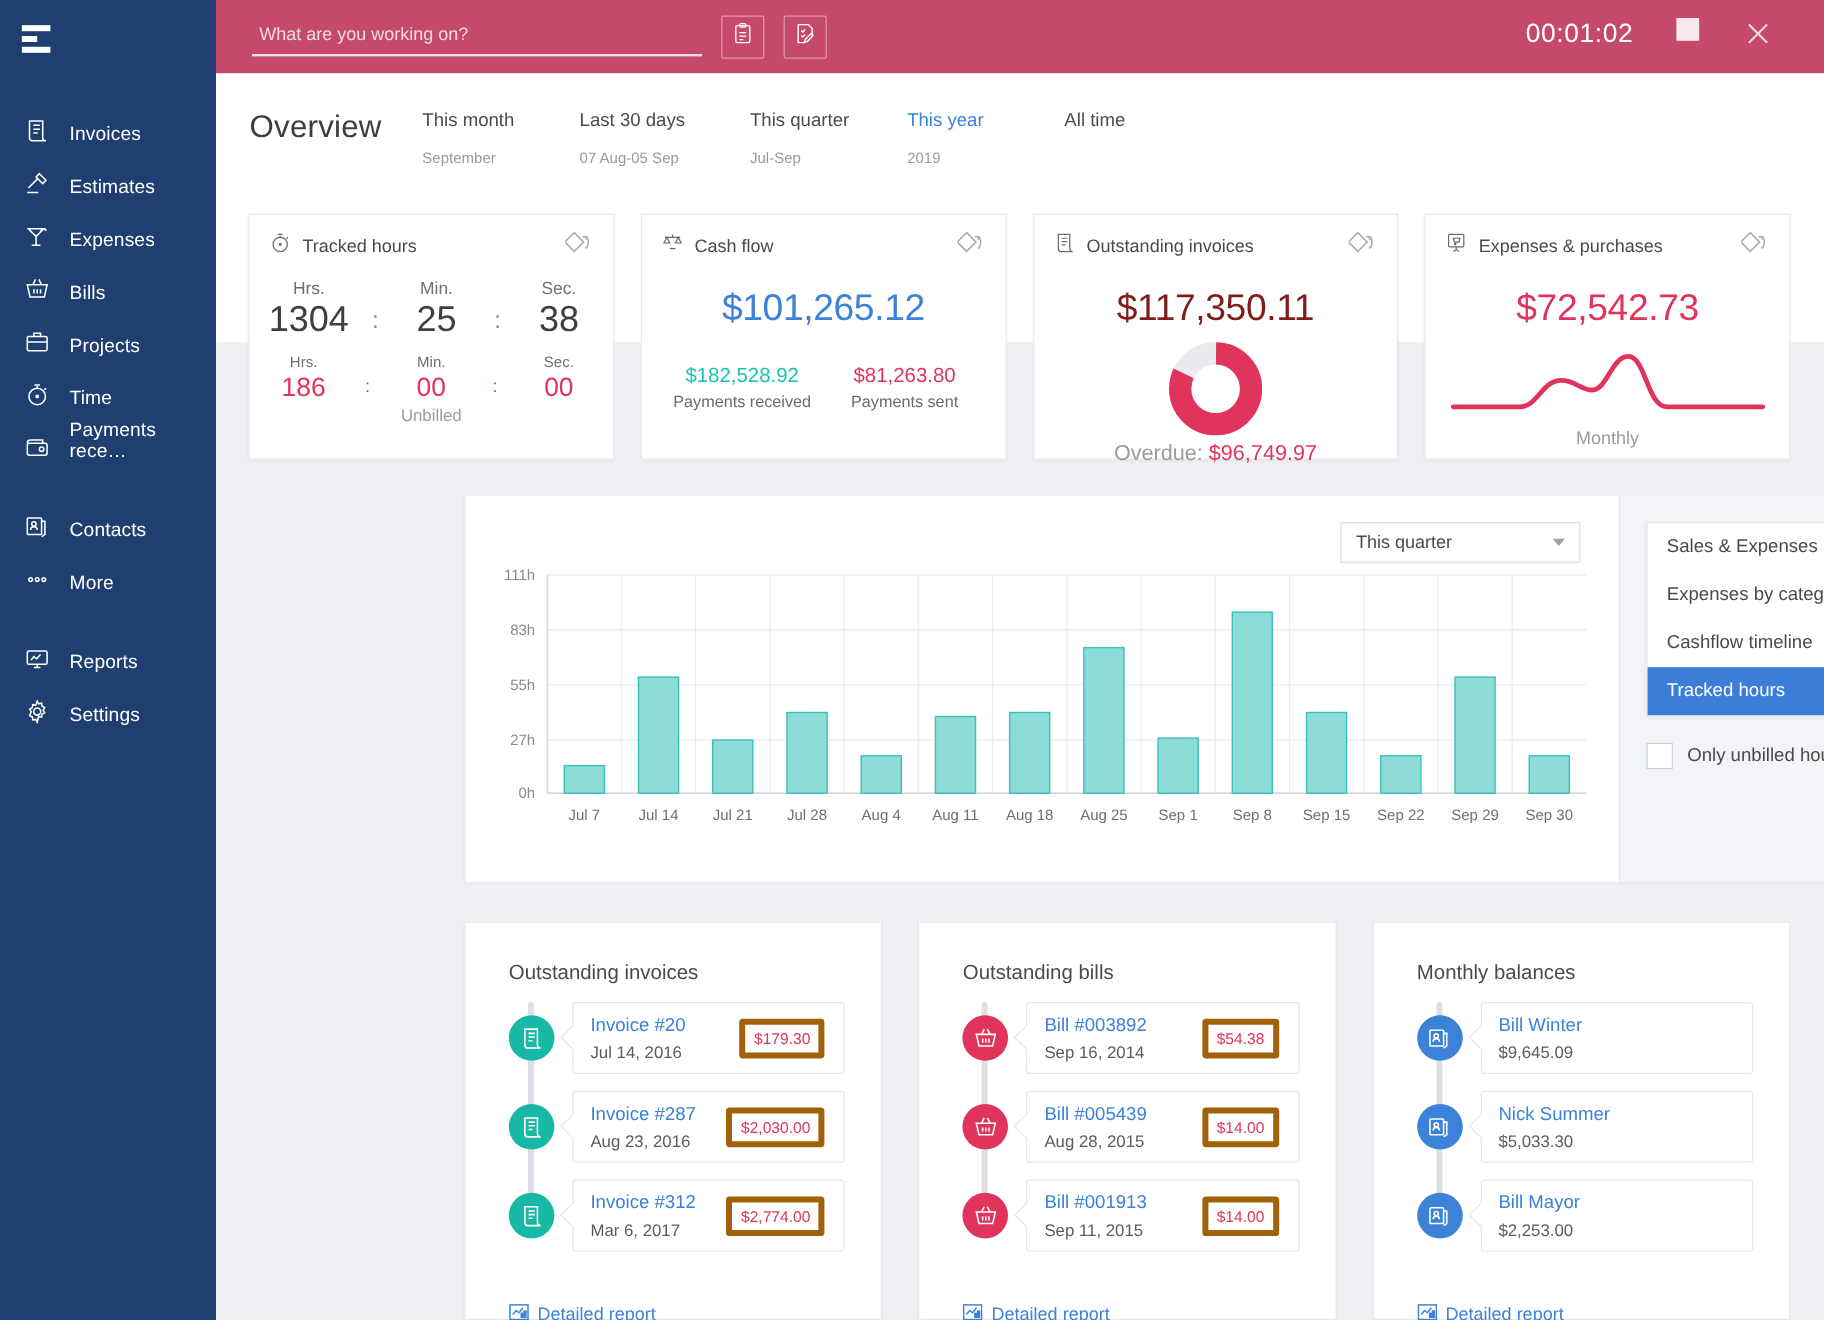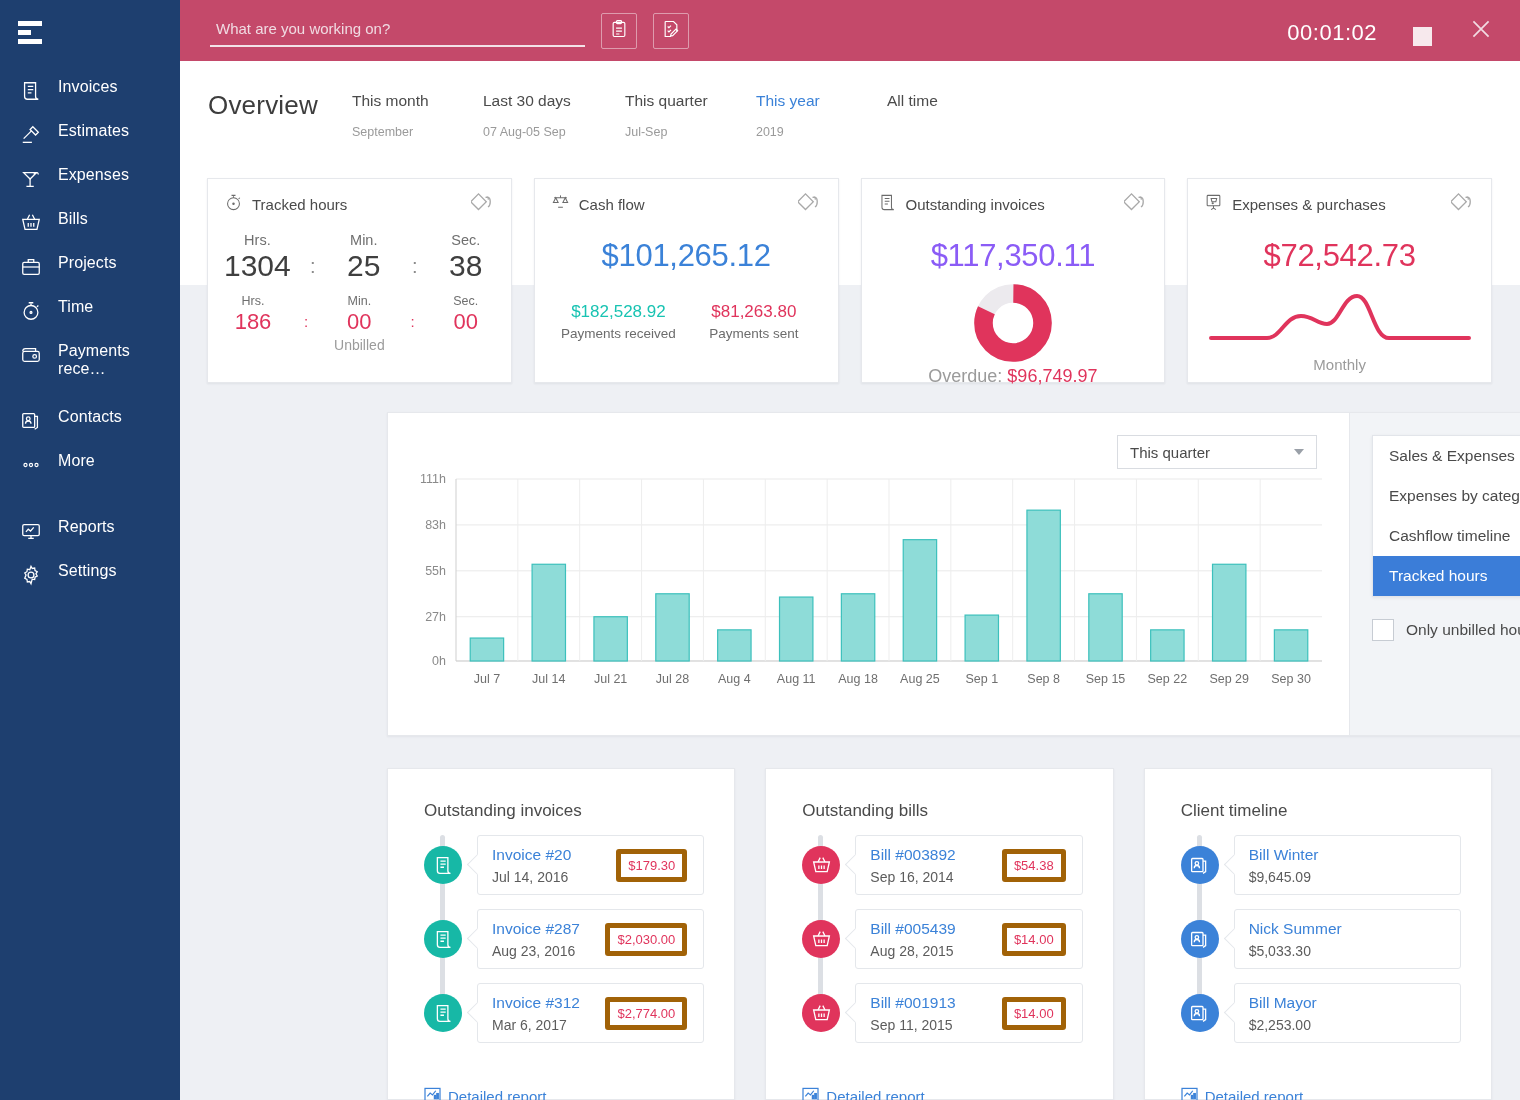--- a/index.html
+++ b/index.html
@@ -13,21 +13,21 @@
 
   
   .sidebar {
     width: 180px; height: 1100px; background: #1e3f6f;
     flex: 0 0 180px; position: relative; z-index: 30;
   }
   .logo { padding: 20px 0 0 18px; height: 64px; }
   .logo svg { display: block; }
   .nav { margin-top: 14px; }
   .nav-item {
-    display: flex; align-items: flex-start; gap: 14px;
+    display: flex; align-items: flex-end; gap: 14px;
     height: 44px; padding-left: 18px; color: #ffffff;
     font-size: 16px; cursor: pointer; letter-spacing: .1px;
   }
   .nav-item .ic { width: 26px; height: 26px; display: flex; align-items: center; justify-content: center; flex: 0 0 26px; }
   .nav-item .ic svg { display: block; }
   .nav-gap { height: 22px; }
 
   
   .main { flex: 1; position: relative; height: 1100px; background: #eef0f4; }
   .main-white {
@@ -46,21 +46,21 @@
     border-bottom: 2px solid #f3e3e8; color: #ffffff;
     font-size: 15px; font-family: inherit; padding: 6px 4px 8px 6px; outline: none;
   }
   .search-input::placeholder { color: #f0dbe2; }
   .tb-btn {
     width: 36px; height: 36px; border: 1px solid rgba(255,255,255,.45);
     border-radius: 2px; margin-left: 16px; display: flex; align-items: center;
     justify-content: center; cursor: pointer;
   }
   .tb-btn:first-of-type { margin-left: 34px; }
-  .tb-right { margin-left: auto; display: flex; align-items: flex-end; padding-right: 26px; gap: 36px; }
+  .tb-right { margin-left: auto; display: flex; align-items: flex-start; padding-right: 42px; gap: 36px; }
   .timer { color: #ffffff; font-size: 22px; letter-spacing: .5px; font-family: "Liberation Sans", sans-serif; }
   .stop-btn { width: 19px; height: 19px; background: #f7e9ed; cursor: pointer; }
   .close-btn { cursor: pointer; }
 
   
   .page-head {
     position: absolute; left: 0; top: 63px; right: 0; height: 96px;
     display: flex; align-items: flex-start; padding: 28px 0 0 28px; z-index: 10;
   }
   .page-title { font-size: 26px; color: #3d3d3d; font-weight: normal; letter-spacing: .2px; margin-right: 34px; line-height: 1.1; }
@@ -93,21 +93,21 @@
   .th-sep { font-size: 20px; color: #8b8b8b; padding: 0 10px 4px 10px; }
   .th-row.small { margin-top: 12px; }
   .th-row.small .th-unit { font-size: 12.5px; }
   .th-row.small .th-val { font-size: 22px; color: #e0345c; }
   .th-row.small .th-sep { font-size: 15px; color: #e0345c; padding: 0 6px 3px 6px; }
   .unbilled { text-align: center; font-size: 14px; color: #9b9b9b; margin-top: 4px; }
 
   
   .big-num { text-align: center; font-size: 31px; margin-top: 22px; letter-spacing: -.3px; }
   .blue { color: #3b82d8; }
-  .dark { color: #8b5cf6; }
+  .dark { color: #7f1d1d; }
   .pink { color: #e0345c; }
   .cf-split { display: flex; margin-top: 28px; }
   .cf-half { flex: 1; text-align: center; }
   .cf-amt { font-size: 17px; }
   .cf-amt.teal { color: #18c3b2; }
   .cf-amt.rose { color: #e0345c; }
   .cf-lbl { font-size: 13.5px; color: #6c6c6c; margin-top: 4px; }
 
   
   .donut-wrap { display: flex; justify-content: center; margin-top: 10px; }
@@ -735,21 +735,21 @@
                 <path d="M3.5 10l3-3.5 2.5 2 3.5-4.5"></path>
                 <rect x="11" y="9" width="1.6" height="3.5" fill="#3b82d8"></rect>
                 <rect x="13.6" y="7" width="1.6" height="5.5" fill="#3b82d8"></rect>
               </svg>
           </span>
           <span>Detailed report</span>
         </div>
       </section>
 
       <section class="panel">
-        <div class="panel-title">Client timeline</div>
+        <div class="panel-title">Monthly balances</div>
         <div class="timeline">
           <div class="rail"></div>
           <div class="row">
             <span class="bullet blue">
               <svg width="21" height="21" viewBox="0 0 24 24" fill="none" stroke="#fff" stroke-width="1.5">
                   <rect x="3" y="4" width="13" height="15" rx="1"></rect>
                   <path d="M16 7h3v12l-3 2"></path>
                   <circle cx="9" cy="9.5" r="2"></circle>
                   <path d="M6 15c0-2 1.5-3 3-3s3 1 3 3"></path>
                 </svg>

